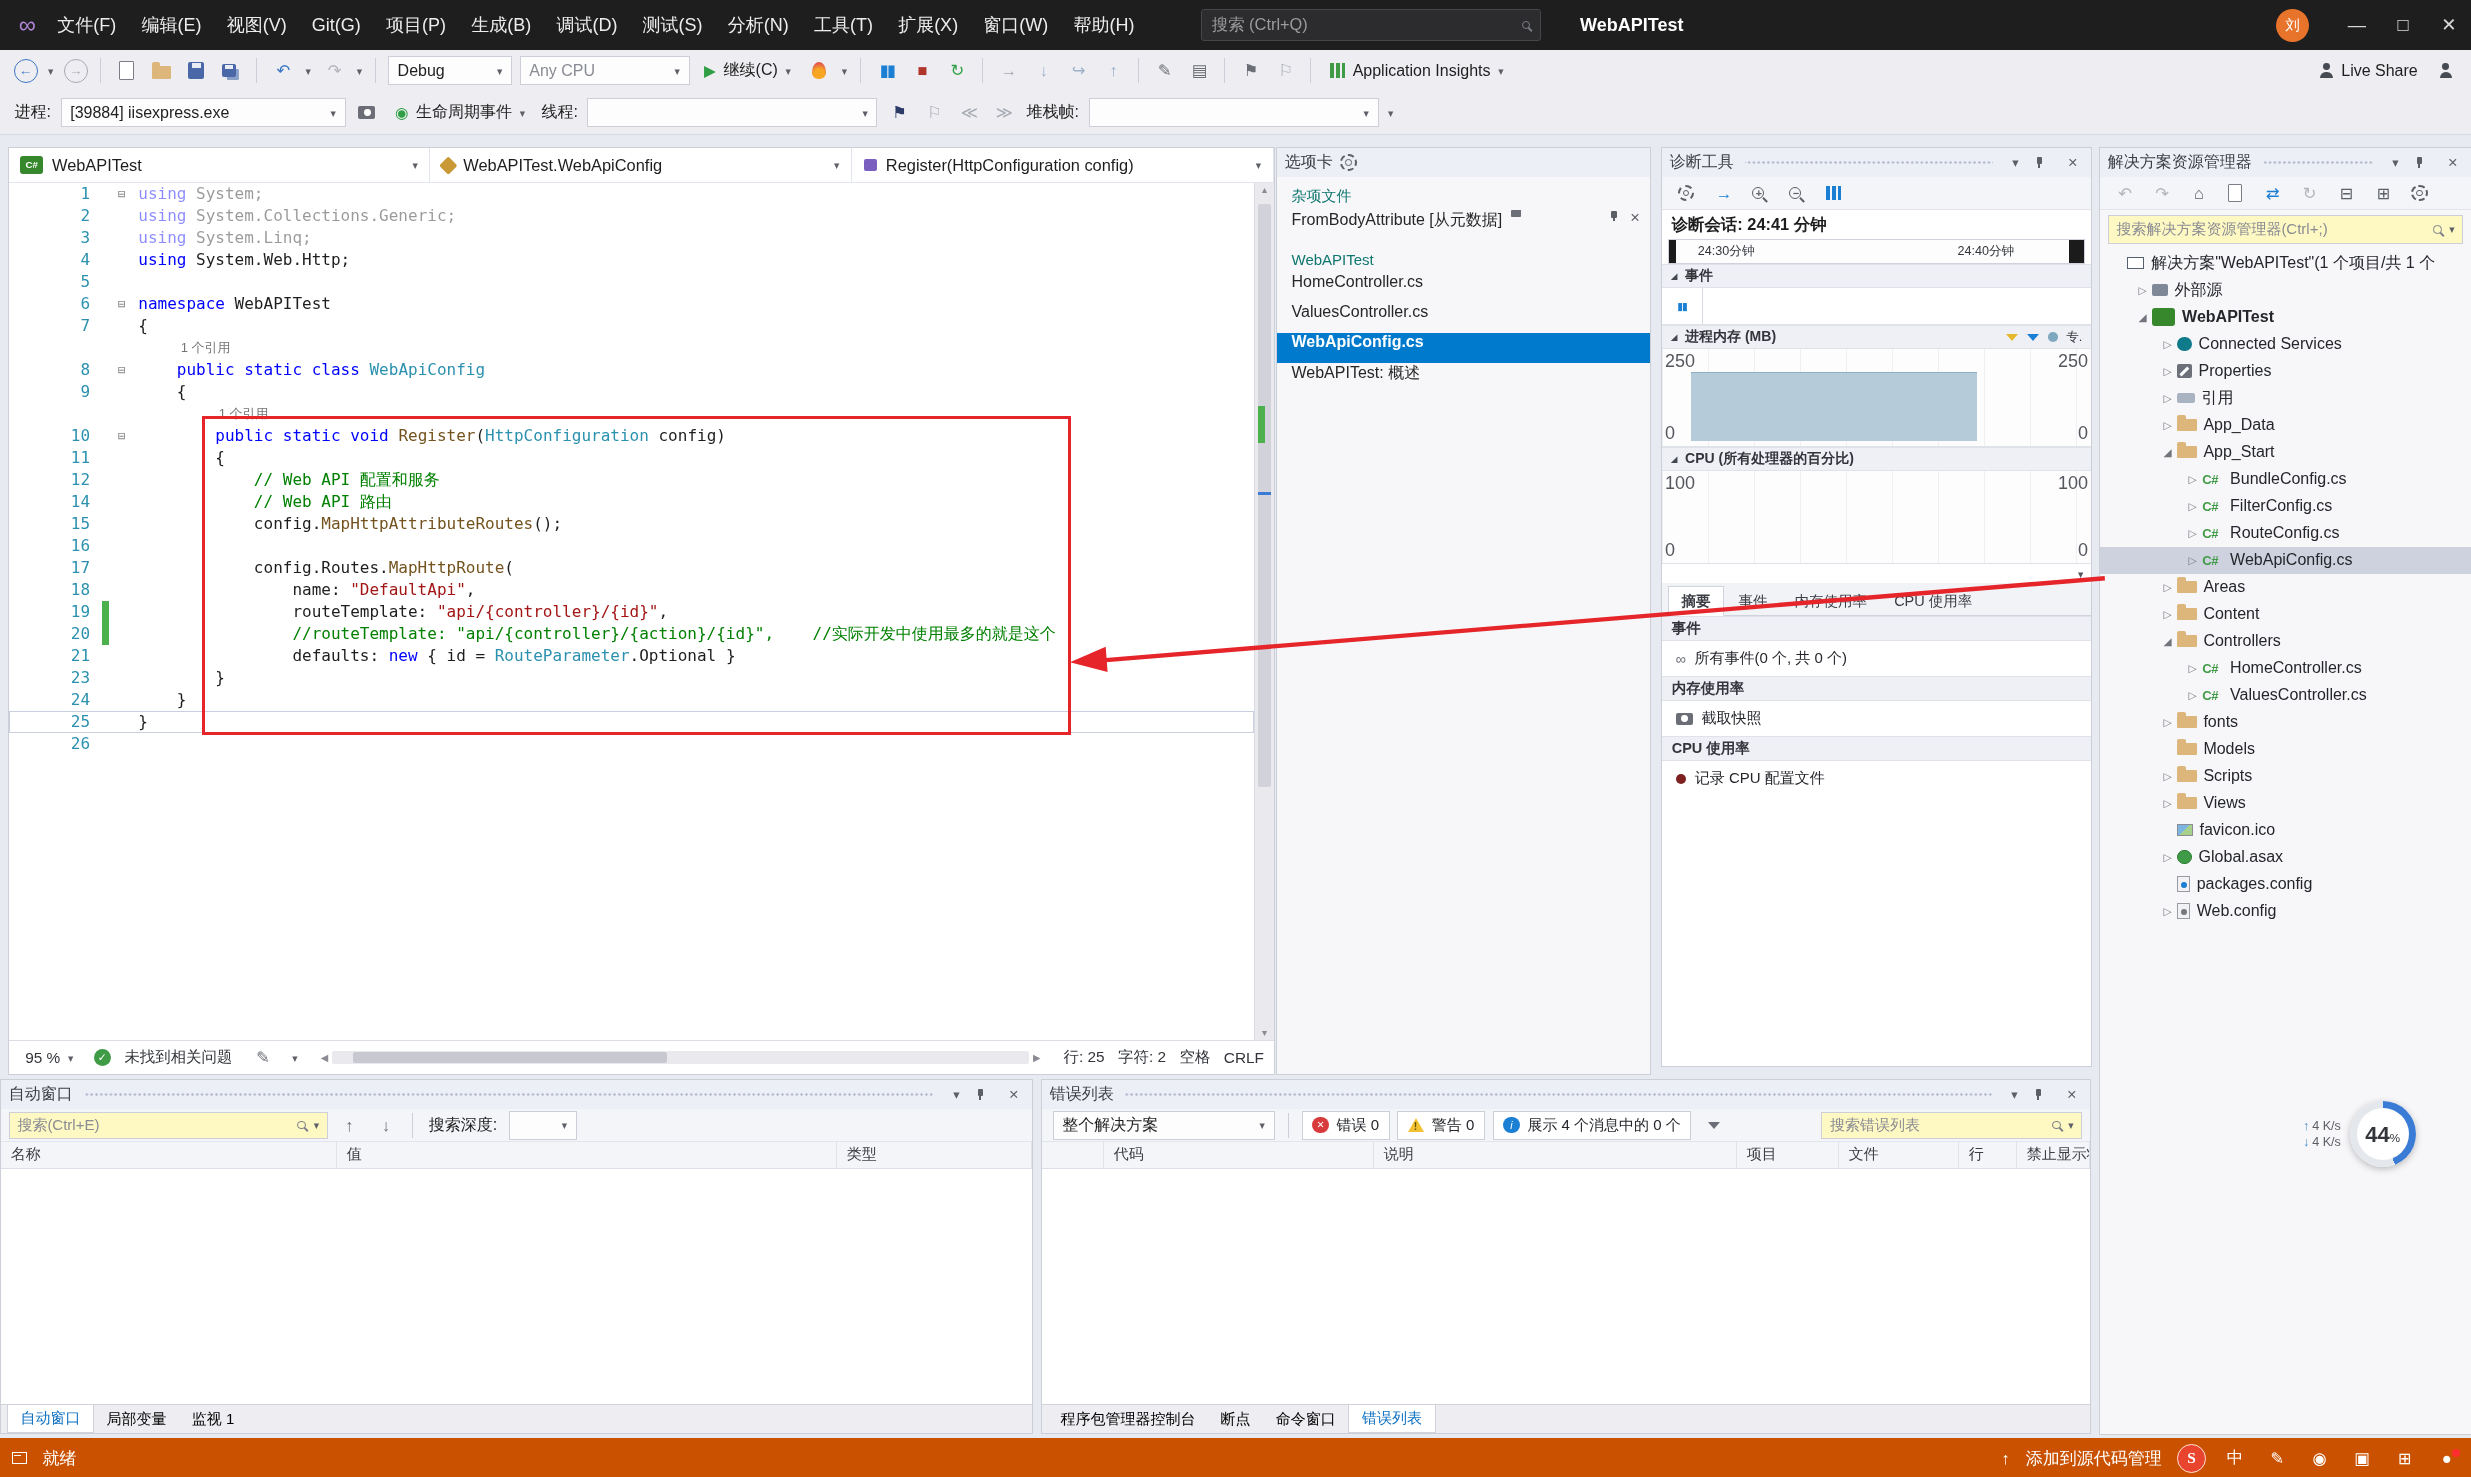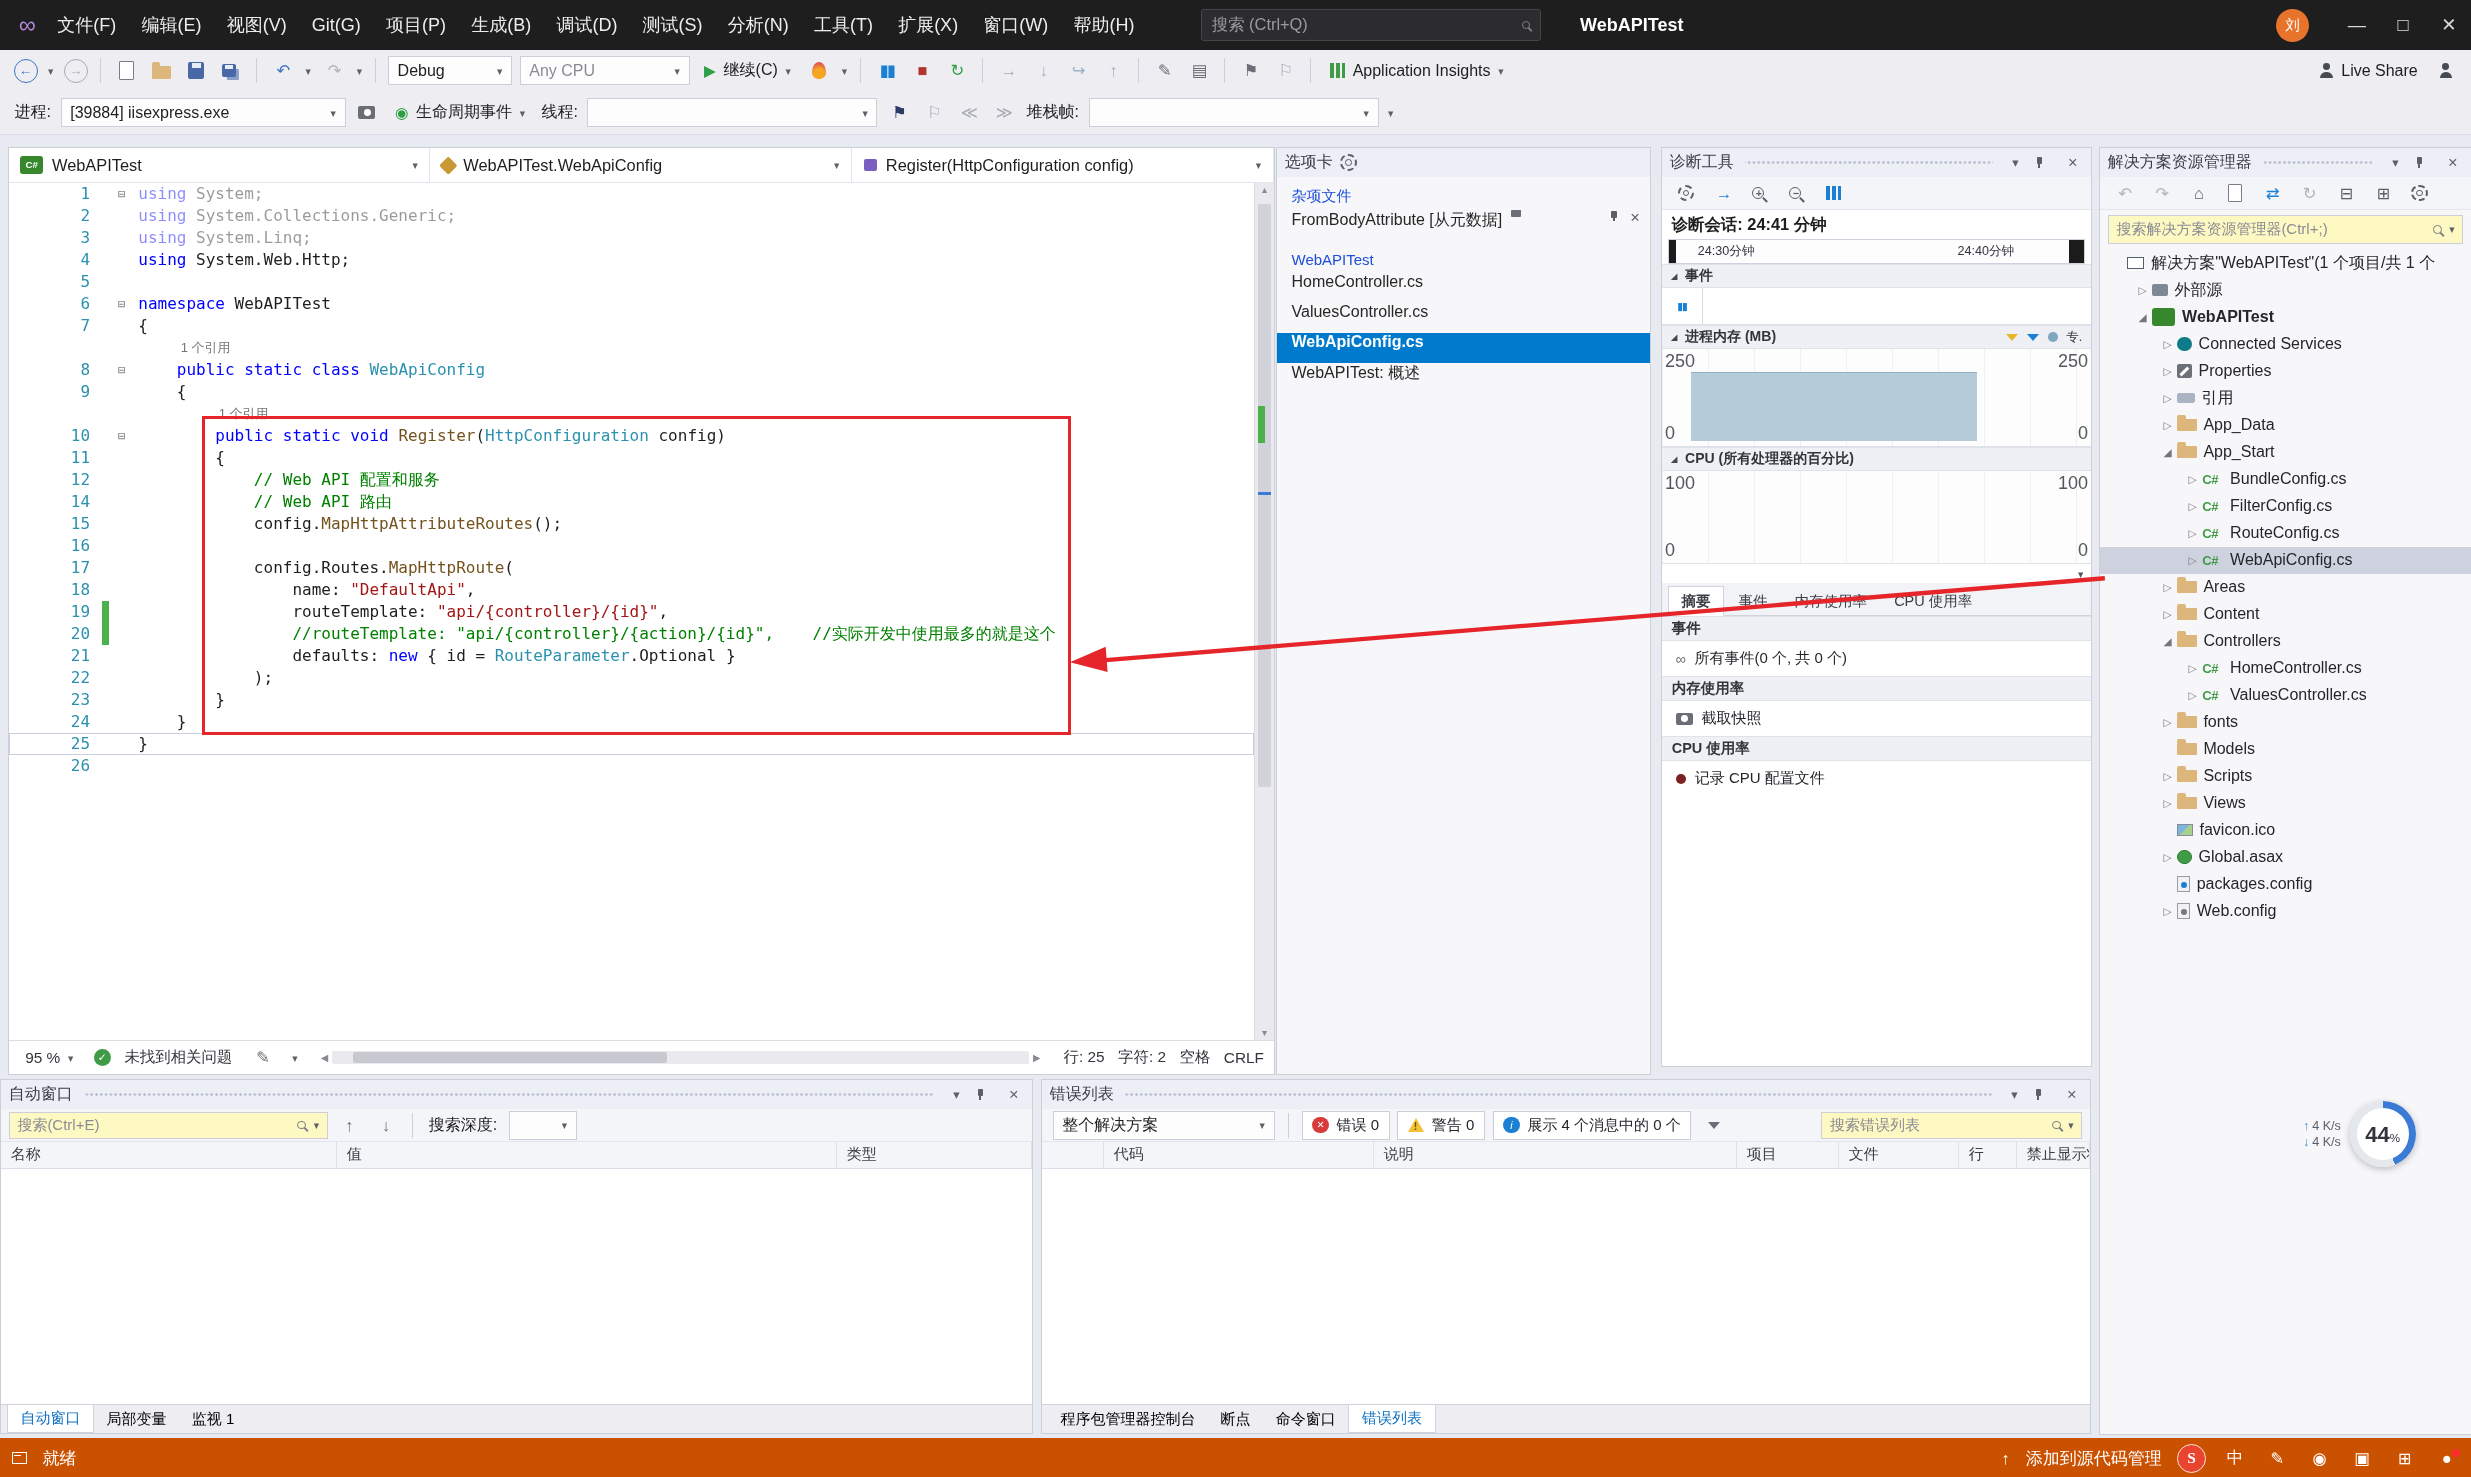--- a/index.html
+++ b/index.html
@@ -111,21 +111,21 @@
   .vmark-b{position:absolute;left:2.9px;right:2.9px;top:36%;height:3.9px;background:#3a7bd5;}
   #estatus{position:absolute;left:0;right:0;bottom:0;height:34px;border-top:1px solid #dcdce4;display:flex;align-items:center;gap:13.5px;padding:0 9.7px;background:#fff;font-size:15.4px;color:#33353b;}
   .zoombox{display:inline-flex;align-items:center;gap:7.7px;border:1px solid transparent;padding:0 5.8px;height:27px;}
   .hscroll{flex:1;display:flex;align-items:center;gap:3.9px;margin:0 9.7px;}
   .hs-arrow{font-size:9.7px;color:#8a8a95;}
   .hs-track{flex:1;height:12.6px;background:#e9e9ee;border-radius:1.9px;position:relative;}
   .hs-thumb{position:absolute;left:3%;width:45%;top:1px;bottom:1px;background:#c8c8d0;border-radius:1.9px;}
   .est-lab{white-space:nowrap;}
   
   #vtabs{left:1276px;top:147px;width:375px;height:928px;background:#f7f7fa;}
-  .vt-group{height:27px;display:flex;align-items:center;padding-left:14.5px;color:#1d4ed8;font-size:15px;margin-top:5.8px;}
+  .vt-group{height:27px;display:flex;align-items:center;padding-left:14.5px;color:#0f766e;font-size:15px;margin-top:5.8px;}
   .vt-item{height:30px;display:flex;align-items:flex-start;padding:0 9.7px 0 14.5px;font-size:16px;color:#262626;white-space:nowrap;overflow:hidden;}
   .vt-item.sel{background:var(--accent,#007acc);color:#fff;font-weight:bold;}
   .vt-flex{flex:1;}
   .vt-close{color:#5c5f66;font-size:12.6px;margin-left:9.7px;}
   
   #diag{left:1661px;top:147px;width:431px;height:920px;background:#fff;}
   .dsession{height:29px;display:flex;align-items:center;padding:0 9.7px;font-weight:bold;font-size:16.4px;}
   .druler{height:25px;margin:0 5.8px;position:relative;background:#fdfdfe;border:1px solid #cfd2dc;font-size:12.6px;color:#33353b;}
   .druler .lbar{position:absolute;left:0;top:0;bottom:0;width:6.8px;background:#1b1b1b;}
   .druler .rbar{position:absolute;right:0;top:0;bottom:0;width:15.4px;background:#1b1b1b;}
@@ -368,21 +368,20 @@
       <div class="crow"><span class="lnum">11</span><span class="chg"></span><span class="fold"></span><span class="codetext"><span class="pl">        {</span></span></div>
       <div class="crow"><span class="lnum">12</span><span class="chg"></span><span class="fold"></span><span class="codetext"><span class="co">            // Web API 配置和服务</span></span></div>
       <div class="crow"><span class="lnum">14</span><span class="chg"></span><span class="fold"></span><span class="codetext"><span class="co">            // Web API 路由</span></span></div>
       <div class="crow"><span class="lnum">15</span><span class="chg"></span><span class="fold"></span><span class="codetext"><span class="pl">            config.</span><span class="me">MapHttpAttributeRoutes</span><span class="pl">();</span></span></div>
       <div class="crow"><span class="lnum">16</span><span class="chg"></span><span class="fold"></span><span class="codetext"></span></div>
       <div class="crow"><span class="lnum">17</span><span class="chg"></span><span class="fold"></span><span class="codetext"><span class="pl">            config.Routes.</span><span class="me">MapHttpRoute</span><span class="pl">(</span></span></div>
       <div class="crow"><span class="lnum">18</span><span class="chg"></span><span class="fold"></span><span class="codetext"><span class="pl">                name: </span><span class="st">"DefaultApi"</span><span class="pl">,</span></span></div>
       <div class="crow"><span class="lnum">19</span><span class="chg on"></span><span class="fold"></span><span class="codetext"><span class="pl">                routeTemplate: </span><span class="st">"api/{controller}/{id}"</span><span class="pl">,</span></span></div>
       <div class="crow"><span class="lnum">20</span><span class="chg on"></span><span class="fold"></span><span class="codetext"><span class="co">                //routeTemplate: "api/{controller}/{action}/{id}",    //实际开发中使用最多的就是这个</span></span></div>
       <div class="crow"><span class="lnum">21</span><span class="chg"></span><span class="fold"></span><span class="codetext"><span class="pl">                defaults: </span><span class="kw">new</span><span class="pl"> { id = </span><span class="ty">RouteParameter</span><span class="pl">.Optional }</span></span></div>
-      <div class="crow"><span class="lnum">22</span><span class="chg"></span><span class="fold"></span><span class="codetext"><span class="pl">            );</span></span></div>
       <div class="crow"><span class="lnum">23</span><span class="chg"></span><span class="fold"></span><span class="codetext"><span class="pl">        }</span></span></div>
       <div class="crow"><span class="lnum">24</span><span class="chg"></span><span class="fold"></span><span class="codetext"><span class="pl">    }</span></span></div>
       <div class="crow caret-line"><span class="lnum">25</span><span class="chg"></span><span class="fold"></span><span class="codetext"><span class="pl">}</span></span></div>
       <div class="crow"><span class="lnum">26</span><span class="chg"></span><span class="fold"></span><span class="codetext"></span></div>
     </div>
   <div id="vscroll">
     <div class="vthumb"></div>
     <div class="vmark-g"></div>
     <div class="vmark-b"></div>
   </div>

